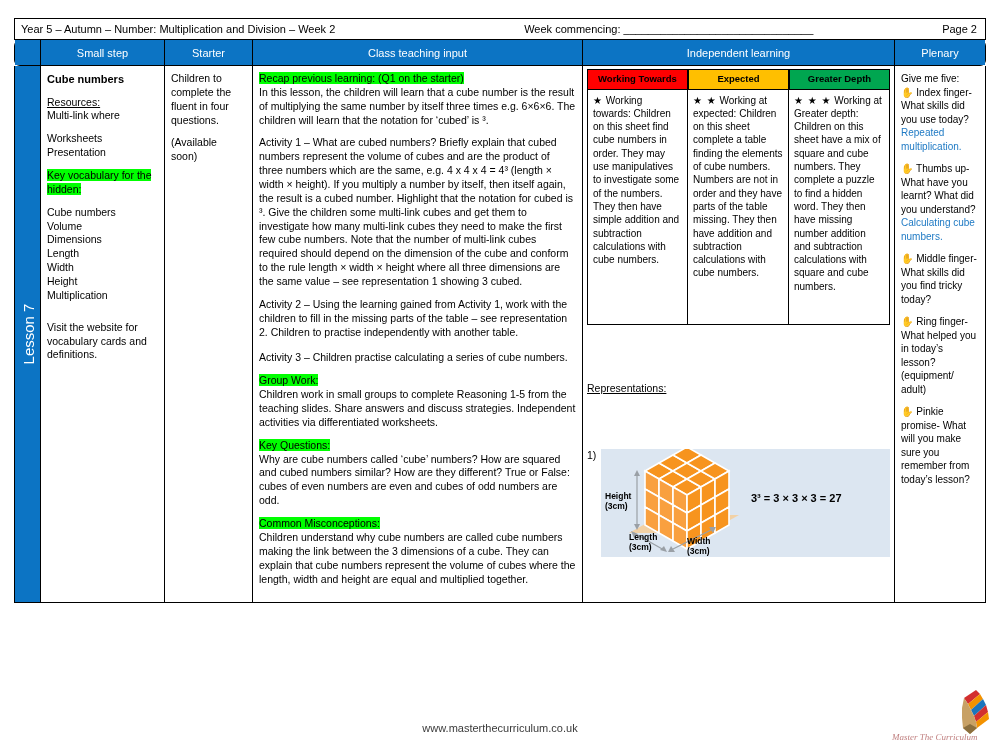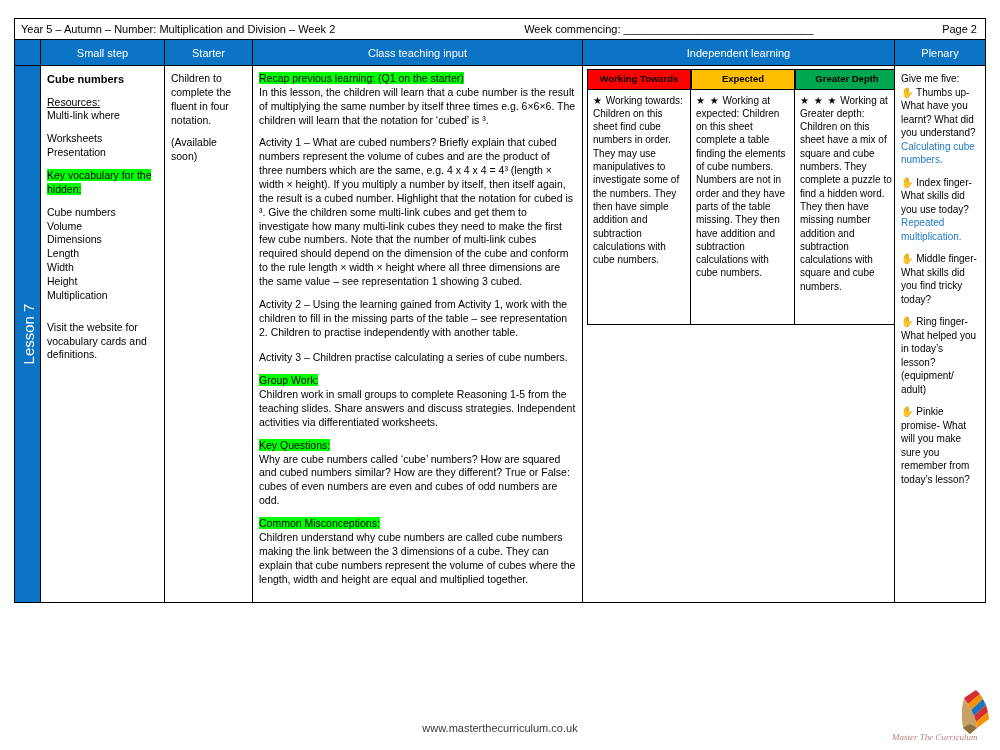--- a/index.html
+++ b/index.html
@@ -48,20 +48,21 @@
   }
 
   
   .headrow {
     display: flex;
     height: 26px;
     border-left: 1.5px solid #000;
     border-right: 1.5px solid #000;
     border-bottom: 1.5px solid #000;
     box-sizing: border-box;
+    border-radius: 6px;
   }
   .hcell {
     background: #0C74C4;
     color: #ffffff;
     font-size: 11px;
     display: flex;
     align-items: center;
     justify-content: center;
     box-sizing: border-box;
     border-right: 1.5px solid #000;
@@ -119,21 +120,21 @@
   .ss-res { text-decoration: underline; }
   .gap { height: 9px; }
   .hl-block { background: #00FF00; display: inline; box-decoration-break: clone; -webkit-box-decoration-break: clone; }
 
   
   .cti p { margin: 0 0 9px 0; }
   .cti p.tight { margin-bottom: 12px; }
   .cti .label { margin-bottom: 0; }
 
   
-  .indep-wrap { display: flex; flex-direction: row; height: 100%; }
+  .indep-wrap { display: flex; flex-direction: column; height: 100%; gap: 48px; }
   .indep-cols { display: flex; border-bottom: 0; }
   .icol { width: 104px; box-sizing: border-box; }
   .icol .ihead {
     text-align: center;
     font-size: 9.5px;
     font-weight: bold;
     padding: 3px 0;
     border: 1px solid #000;
     box-sizing: border-box;
   }
@@ -246,21 +247,21 @@
       <div>Length</div>
       <div>Width</div>
       <div>Height</div>
       <div>Multiplication</div>
       <div class="gap"></div>
       <div class="gap"></div>
       <div>Visit the website for vocabulary cards and definitions.</div>
     </div>
 
     <div class="bcell c-start">
-      <div>Children to complete the fluent in four notation.</div>
+      <div>Children to complete the fluent in four questions.</div>
       <div class="gap"></div>
       <div>(Available soon)</div>
     </div>
 
     <div class="bcell c-class cti">
       <p class="label"><span class="hl-block">Recap previous learning: (Q1 on the starter)</span></p>
       <p>In this lesson, the children will learn that a cube number is the result of multiplying the same number by itself  three times  e.g. 6×6×6. The children will learn that the notation for ‘cubed’ is ³.</p>
       <p>Activity 1 – What are cubed numbers? Briefly explain that cubed numbers represent the volume of cubes and are the product of three numbers which are the same, e.g. 4 x 4 x 4 = 4³ (length × width × height). If you multiply a number by itself, then itself again, the result is a cubed number. Highlight that the notation for cubed is ³. Give the children some multi-link cubes and get them to investigate how many multi-link cubes they need to make the first few cube numbers. Note that the number of multi-link cubes required should depend on the dimension of the cube and conform to the rule length × width × height where all three dimensions are the same value – see representation 1 showing 3 cubed.</p>
       <p class="tight">Activity 2 – Using the learning gained from Activity 1, work with the children to fill in the missing parts of the table – see representation 2. Children to practise independently with another table.</p>
       <p>Activity 3 – Children practise calculating a series of cube numbers.</p>
@@ -401,22 +402,22 @@
                 </tr>
               </tbody>
           </table>
         </div>
       </div>
     </div>
 
     <div class="bcell c-plen last plen">
       <div>Give me five:</div>
       <div id="plenary-items">
+          <div class="item"><span class="hand">✋ </span><span>Index finger- What skills did you use today?</span><span class="blue"> Repeated multiplication.</span></div>
           <div class="item"><span class="hand">✋ </span><span>Thumbs up- What have you learnt? What did you understand?</span><span class="blue"> Calculating cube numbers.</span></div>
-          <div class="item"><span class="hand">✋ </span><span>Index finger- What skills did you use today?</span><span class="blue"> Repeated multiplication.</span></div>
           <div class="item"><span class="hand">✋ </span><span>Middle finger- What skills did you find tricky today?</span></div>
           <div class="item"><span class="hand">✋ </span><span>Ring finger- What helped you in today’s lesson? (equipment/ adult)</span></div>
           <div class="item"><span class="hand">✋ </span><span>Pinkie promise- What will you make sure you remember from today’s lesson?</span></div>
         </div>
     </div>
 
   </div>
 </div>
 
 <div class="footer">www.masterthecurriculum.co.uk</div>

